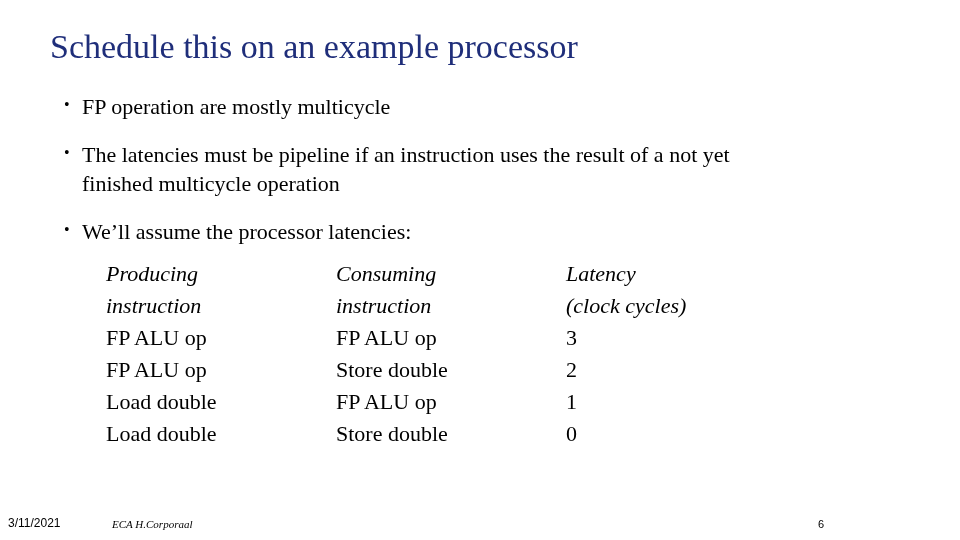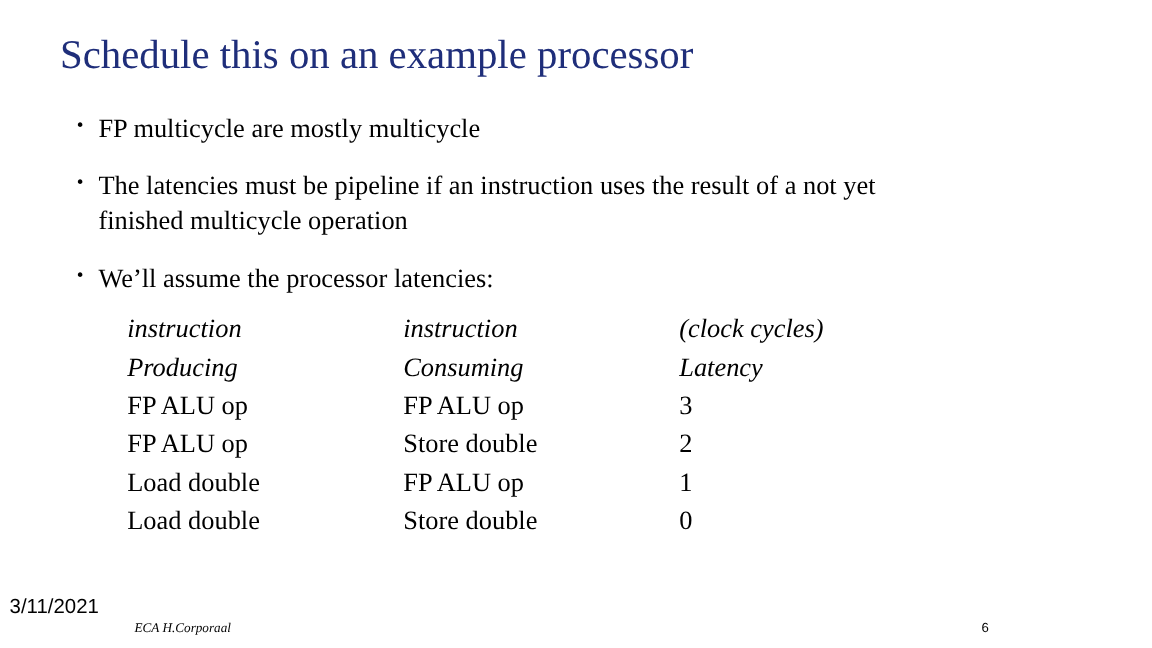--- a/index.html
+++ b/index.html
@@ -60,22 +60,22 @@
     padding: 3px 0;
     vertical-align: top;
   }
   .col-prod { width: 230px; }
   .col-cons { width: 230px; }
   .col-lat  { width: 180px; }
   .italic { font-style: italic; }
   .footer-date {
     position: absolute;
     left: 8px;
-    bottom: 24px;
-    font-size: 17px;
+    bottom: 10px;
+    font-size: 12px;
     font-family: Arial, sans-serif;
     color: #000;
   }
   .footer-center {
     position: absolute;
     left: 112px;
     bottom: 10px;
     font-size: 11px;
     font-style: italic;
     font-family: "Times New Roman", serif;
@@ -95,49 +95,49 @@
 
 <div class="slide">
 
   <div class="title">Schedule this on an example processor</div>
 
   <div class="bullets">
 
     <div class="bullet">
       <div class="dot">•</div>
       <div class="text">
-        <span>FP multicycle are mostly </span><b>multicycle</b>
+        <span>FP operation are mostly </span><b>multicycle</b>
       </div>
     </div>
 
     <div class="bullet">
       <div class="dot">•</div>
       <div class="text">
         <span>The latencies must be </span><b>pipeline</b><span> if an instruction uses the result of a not yet finished multicycle operation</span>
       </div>
     </div>
 
     <div class="bullet">
       <div class="dot">•</div>
       <div class="text">We’ll assume the processor latencies:</div>
     </div>
 
   </div>
 
   <table class="table">
     <tbody>
         <tr>
+      <td class="col-prod italic">Producing</td>
+      <td class="col-cons italic">Consuming</td>
+      <td class="col-lat italic">Latency</td>
+    </tr>
+    <tr>
       <td class="col-prod italic">instruction</td>
       <td class="col-cons italic">instruction</td>
       <td class="col-lat italic">(clock cycles)</td>
-    </tr>
-    <tr>
-      <td class="col-prod italic">Producing</td>
-      <td class="col-cons italic">Consuming</td>
-      <td class="col-lat italic">Latency</td>
     </tr>
     <tr>
       <td>FP ALU op</td>
       <td>FP ALU op</td>
       <td>3</td>
     </tr>
     <tr>
       <td>FP ALU op</td>
       <td>Store double</td>
       <td>2</td>

